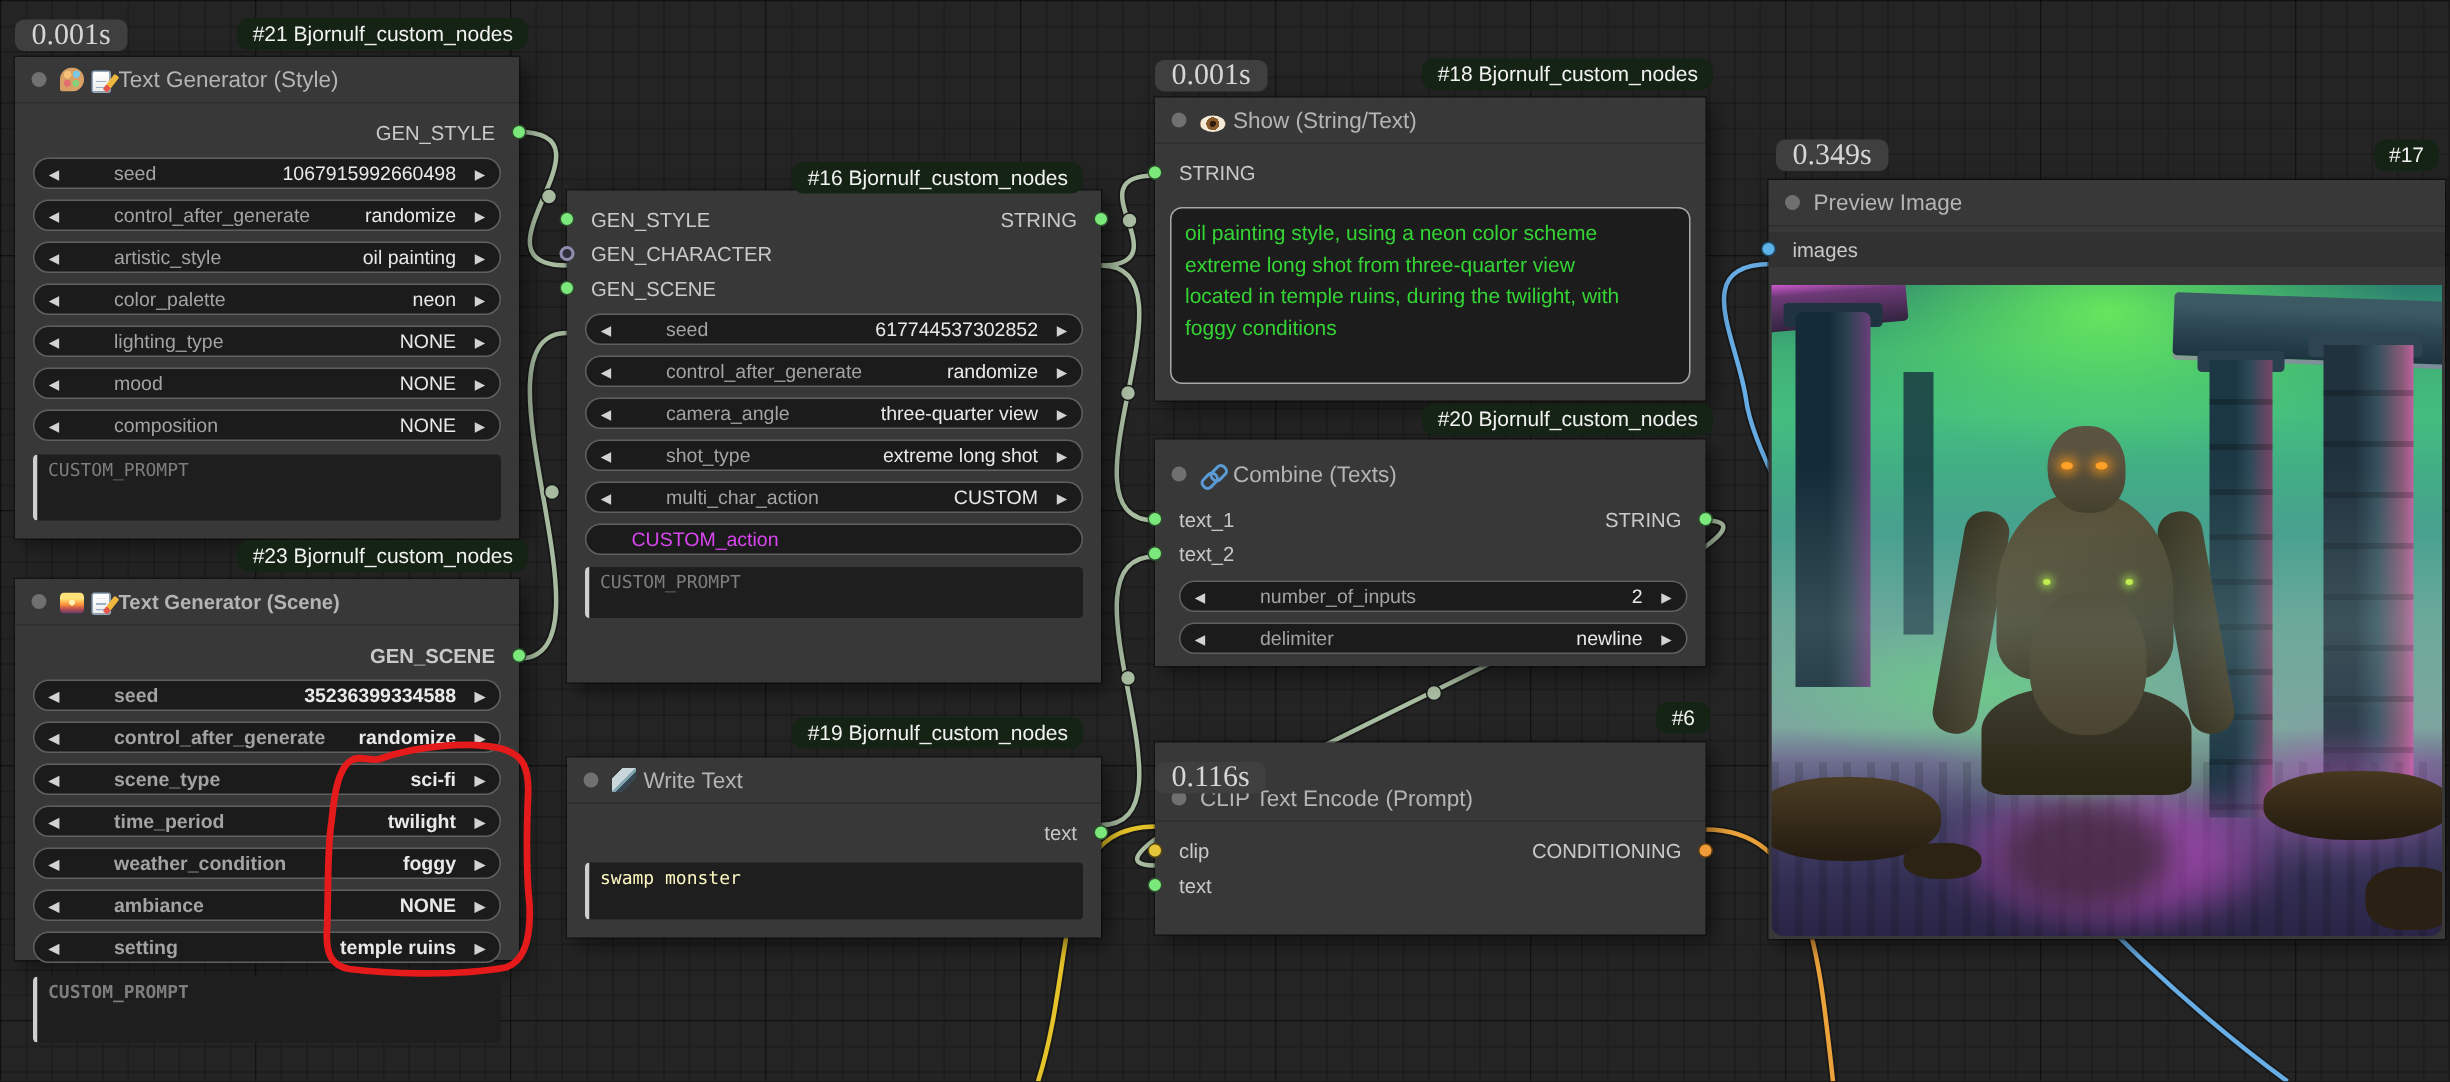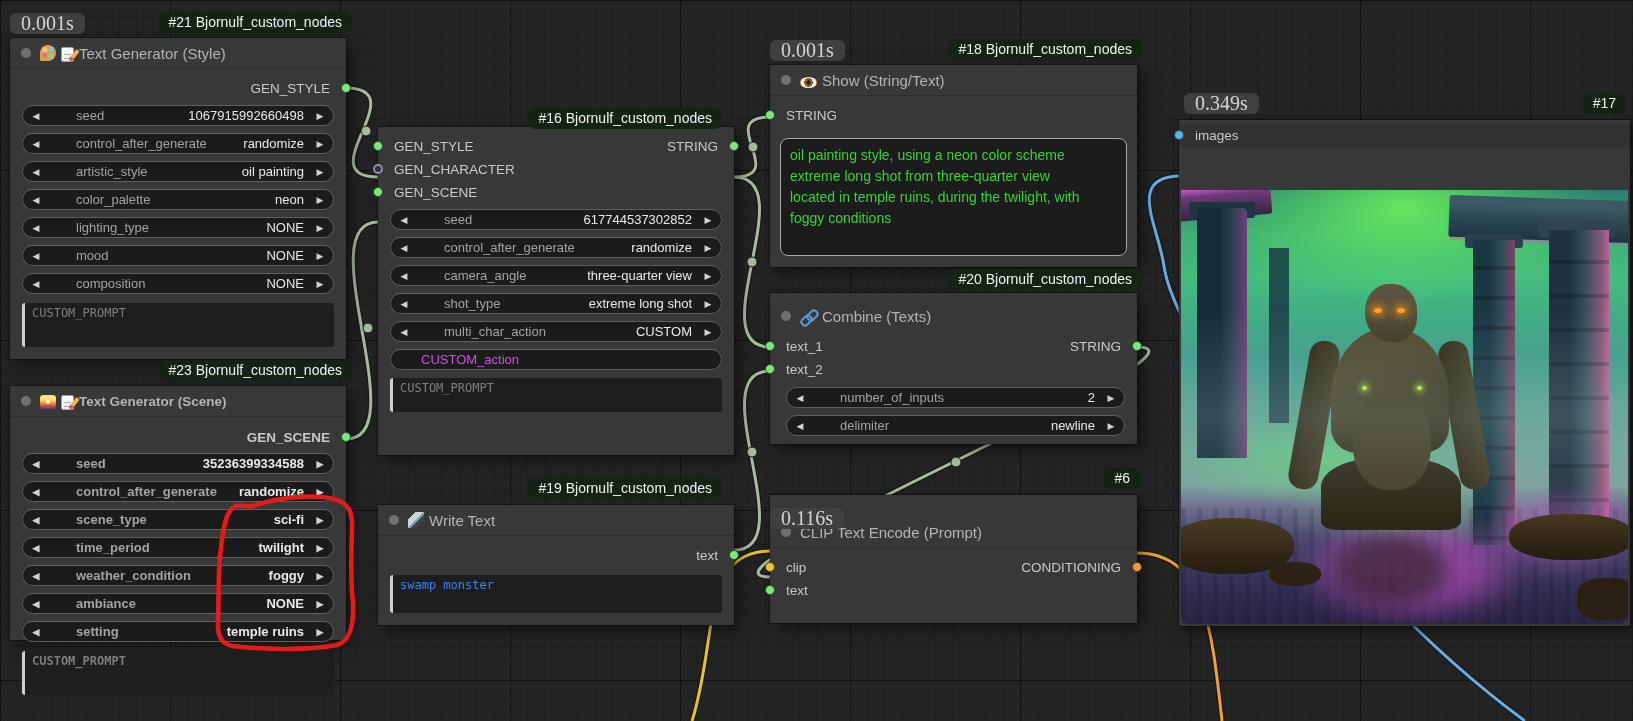--- a/index.html
+++ b/index.html
@@ -38,21 +38,21 @@
   
   .widget{position:relative;height:21px;line-height:20px;background:#1b1b1b;border:1px solid #606060;
     border-radius:11px;margin:0 12px 7px 12px;display:flex;font-size:13px;box-sizing:border-box;}
   .w-arrow{width:26px;text-align:center;color:#d2d2d2;font-size:9px;flex:0 0 auto;}
   .w-label{color:#a3a3a3;flex:0 0 auto;white-space:nowrap;margin-left:27px;}
   .w-value{flex:1 1 auto;text-align:right;color:#e9e9e9;padding-right:3px;white-space:nowrap;}
   .w-plain{color:#d946ef;padding-left:30px;}
   .ta{background:#1e1e1e;border-radius:3px;border-left:3px solid #cfcfcf;margin:0 12px;
     padding:3px 7px;font-family:"DejaVu Sans Mono",monospace;font-size:12px;color:#7e7e7e;
     text-align:left;overflow:hidden;white-space:pre-wrap;}
-  .ta.filled{color:#3b82f6;}
+  .ta.filled{color:#fef9c3;}
   .showbox{background:#1c1c1c;border:1px solid #a8a8a8;border-radius:8px;margin:0 10px;
     padding:6px 9px;font-size:14px;line-height:1.5;color:#35d435;white-space:pre-wrap;overflow:hidden;}
   
   .icon{display:inline-block;position:relative;width:16px;height:16px;margin-right:5px;flex:0 0 auto;}
   .palette-icon{border-radius:50% 50% 50% 10%;background:
     radial-gradient(circle at 32% 30%,#f6c177 0 16%,transparent 17%),
     radial-gradient(circle at 68% 28%,#7ec8e3 0 15%,transparent 16%),
     radial-gradient(circle at 30% 65%,#e36f6f 0 15%,transparent 16%),
     radial-gradient(circle at 66% 66%,#8ad17c 0 15%,transparent 16%),
     #d9a066;}
@@ -431,20 +431,24 @@
         <span class="dot orange out-dot"></span>
       </div>
       <div class="srow">
         <span class="dot green in-dot"></span>
         <span class="in-label">text</span>
       </div>
     </div>
   </div>
 
   <div class="node" style="left:1179px;top:120px;width:451px;height:506px;">
+    <div class="nhead">
+      <span class="collapse-dot"></span>
+      <span class="ntitle">Preview Image</span>
+    </div>
     <div class="srow" style="margin-top:4px;background:rgba(0,0,0,.12);">
       <span class="dot blue in-dot"></span>
       <span class="in-label">images</span>
     </div>
     <div class="pimg">
       <div class="lintel-l"></div>
       <div class="cap-a"></div>
       <div class="pillar-a"></div>
       <div class="pillar-b"></div>
       <div class="lintel-r"></div>

